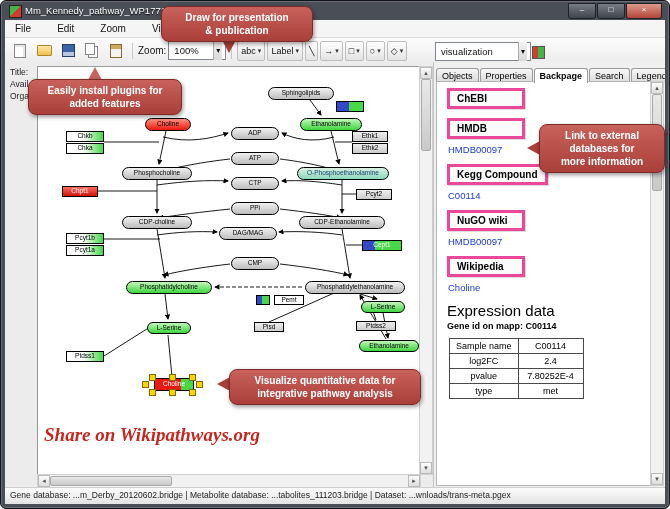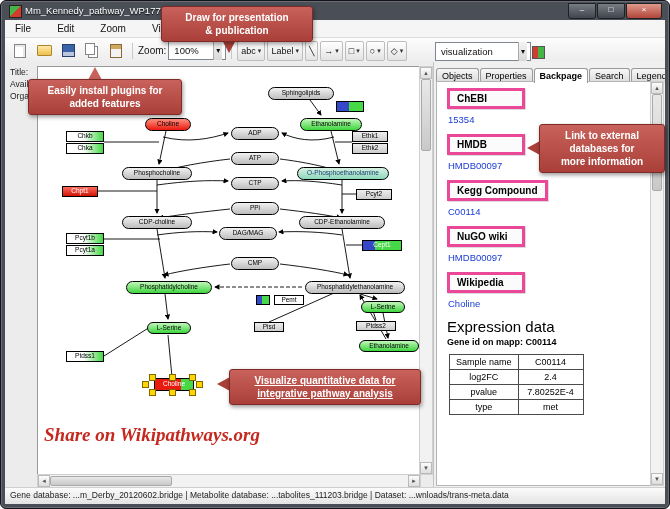--- a/index.html
+++ b/index.html
@@ -81,31 +81,31 @@
   .entry-value{font-size:9.5px;margin-left:1px;}
   .entry-value.link{color:#1a3bd6;}
   .expr-title{font-weight:normal;font-size:15px;margin:7px 0 2px;}
   .gene-id{font-weight:bold;font-size:9px;margin-bottom:7px;}
   table.expr{border-collapse:collapse;font-size:9px;margin-left:2px;}
   table.expr td{border:1px solid #4a4a4a;padding:2px 6px;text-align:center;min-width:52px;background:#fff;}
   
   .statusbar{position:absolute;left:0;right:0;bottom:0;height:16px;background:linear-gradient(#fbfbfb,#e3e3e3);
              border-top:1px solid #cfcfcf;font-size:8.5px;color:#222;line-height:15px;padding:0 5px;white-space:nowrap;overflow:hidden;}
   
-  .callout{position:absolute;background:linear-gradient(#c9625c,#a93f38);border:1px solid #7e2a25;border-radius:3px;
+  .callout{position:absolute;background:linear-gradient(#c9625c,#a93f38);border:1px solid #7e2a25;border-radius:8px;
            color:#fff;font-weight:bold;font-size:10px;text-align:center;padding:4px 6px;white-space:pre-line;
            box-shadow:1px 2px 4px rgba(0,0,0,.4);z-index:50;line-height:1.3;}
   .co-arrow{position:absolute;width:0;height:0;z-index:49;}
   #callout-draw{left:161px;top:6px;width:138px;}
   #arrow-draw{left:222px;top:40px;border-left:7px solid transparent;border-right:7px solid transparent;border-top:13px solid #a93f38;}
   #callout-plugins{left:28px;top:79px;width:140px;}
   #arrow-plugins{left:88px;top:67px;border-left:7px solid transparent;border-right:7px solid transparent;border-bottom:13px solid #c9625c;}
   #callout-link{left:539px;top:124px;width:112px;}
   #arrow-link{left:527px;top:141px;border-top:7px solid transparent;border-bottom:7px solid transparent;border-right:13px solid #a93f38;}
-  #callout-viz{left:229px;top:369px;width:178px;text-decoration:underline;}
+  #callout-viz{left:229px;top:369px;width:178px;}
   #arrow-viz{left:217px;top:377px;border-top:7px solid transparent;border-bottom:7px solid transparent;border-right:13px solid #a93f38;}
   #share-text{position:absolute;left:44px;top:424px;z-index:40;font-family:"Liberation Serif",serif;
               font-style:italic;font-weight:bold;font-size:19px;color:#c4281e;}
 </style>
 </head>
 <body>
 
 <div class="window" data-name="app-window">
   <div class="titlebar" data-name="title-bar">
     <div class="title-icon" data-name="app-icon"></div>
@@ -305,21 +305,20 @@
             <span class="tab" data-name="tab-objects">Objects</span>
             <span class="tab" data-name="tab-properties">Properties</span>
             <span class="tab active" data-name="tab-backpage">Backpage</span>
             <span class="tab" data-name="tab-search">Search</span>
             <span class="tab" data-name="tab-legend">Legend</span>
           </div>
         <div class="sidebar-content" data-name="backpage-panel">
           <div id="backpage-entries" data-name="database-entries">
               <div class="entry" data-name="db-entry">
                 <div class="entry-header" data-name="db-source-header">ChEBI</div>
-                <div class="entry-value link" data-name="db-id-link">15354</div>
               </div>
               <div class="entry" data-name="db-entry">
                 <div class="entry-header" data-name="db-source-header">HMDB</div>
                 <div class="entry-value link" data-name="db-id-link">HMDB00097</div>
               </div>
               <div class="entry" data-name="db-entry">
                 <div class="entry-header" data-name="db-source-header">Kegg Compound</div>
                 <div class="entry-value link" data-name="db-id-link">C00114</div>
               </div>
               <div class="entry" data-name="db-entry">
@@ -355,21 +354,21 @@
           </table>
         </div>
         <div class="sb-vscroll" data-name="sidebar-scrollbar">
           <div class="sb-arrow" style="top:0;left:0;" data-name="scroll-up-icon">▲</div>
           <div class="thumb" style="top:12px;left:1px;width:8px;height:95px;" data-name="scrollbar-thumb"></div>
           <div class="sb-arrow" style="bottom:0;left:0;" data-name="scroll-down-icon">▼</div>
         </div>
       </div>
     </div>
 
-    <div class="statusbar" data-name="status-bar">Gene database: ...m_Derby_20120602.bridge | Metabolite database: ...tabolites_111203.bridge | Dataset: ...wnloads/trans-meta.data</div>
+    <div class="statusbar" data-name="status-bar">Gene database: ...m_Derby_20120602.bridge | Metabolite database: ...tabolites_111203.bridge | Dataset: ...wnloads/trans-meta.pgex</div>
   </div>
 </div>
 
 <div class="callout" id="callout-draw" data-name="callout-draw-presentation">Draw for presentation
 &amp; publication</div>
 <div class="co-arrow" id="arrow-draw" data-name="callout-arrow-icon"></div>
 <div class="callout" id="callout-plugins" data-name="callout-install-plugins">Easily install plugins for
 added features</div>
 <div class="co-arrow" id="arrow-plugins" data-name="callout-arrow-icon"></div>
 <div class="callout" id="callout-link" data-name="callout-external-databases">Link to external

